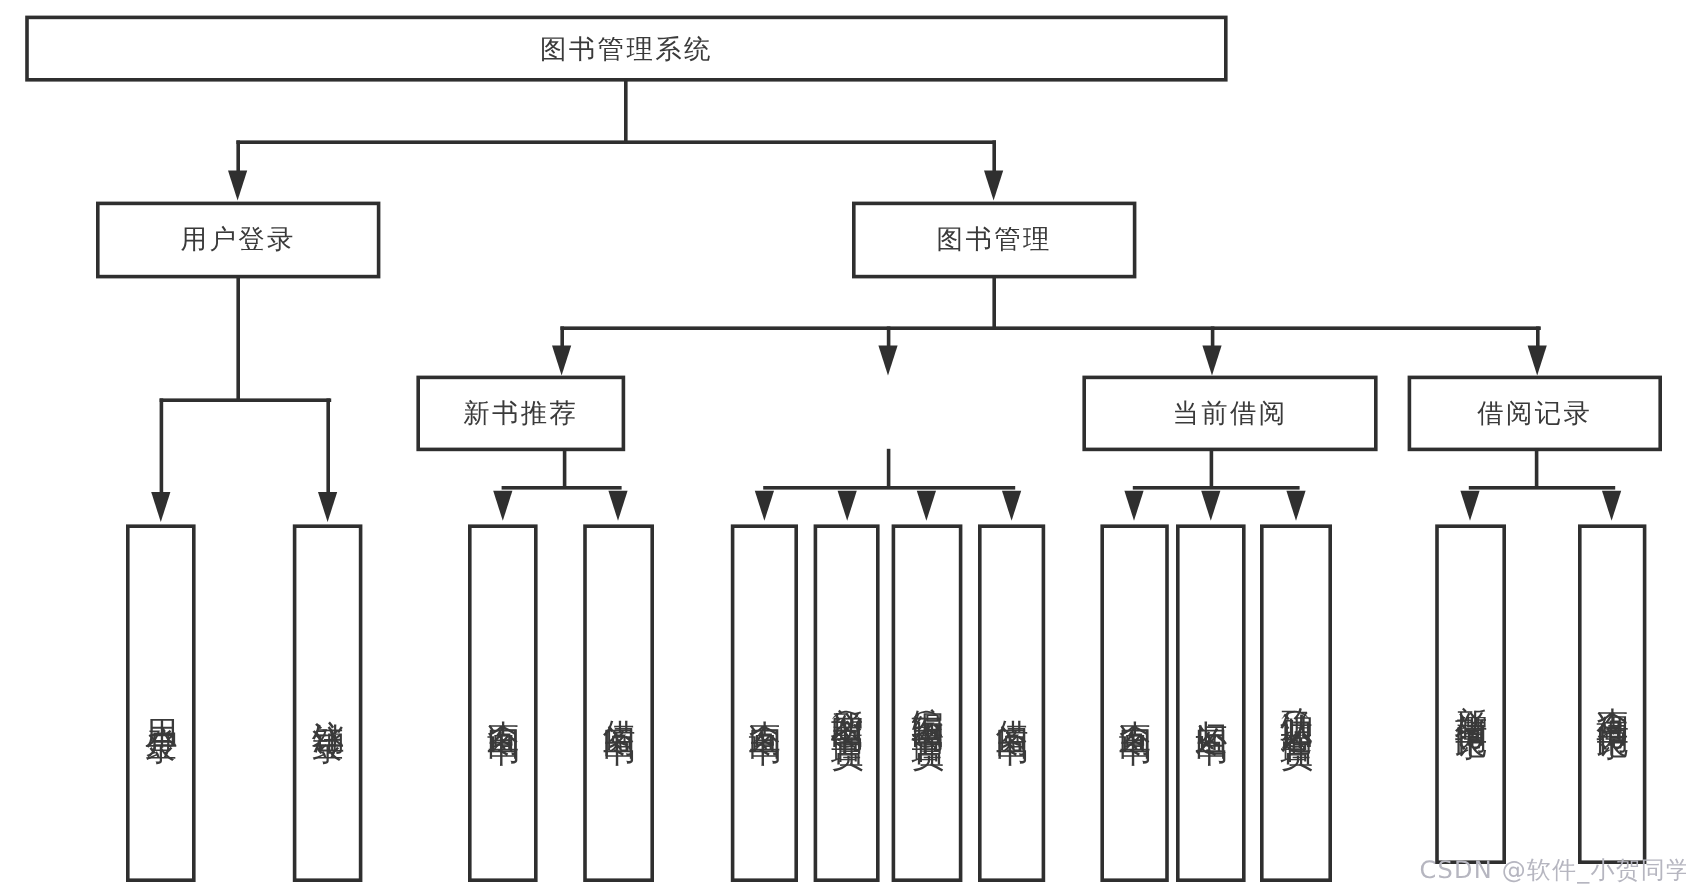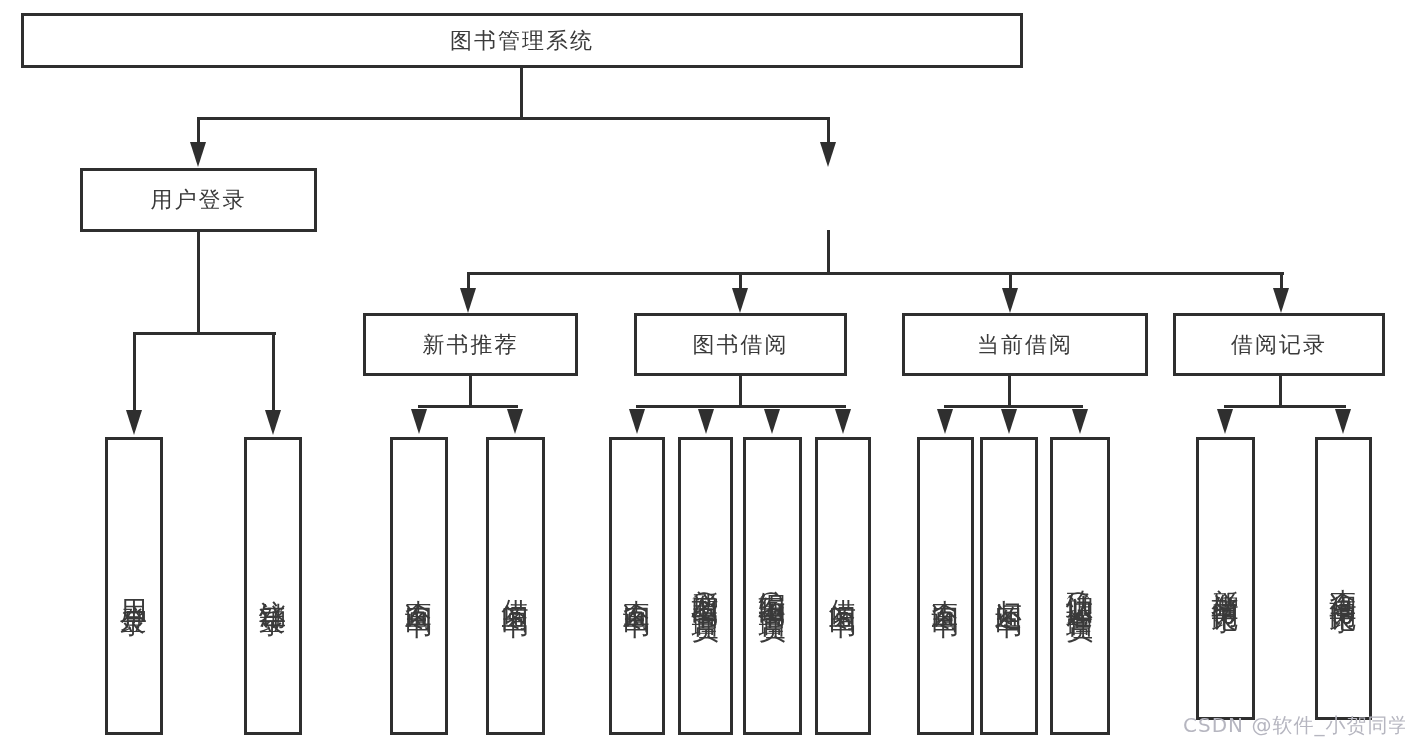--- a/index.html
+++ b/index.html
@@ -59,44 +59,44 @@
   <div class="vline" style="left:520px;top:66px;height:53px;"></div>
   <div class="hline" style="left:197px;top:117px;width:633px;"></div>
   <div class="vline" style="left:197px;top:117px;height:28px;"></div>
   <div class="vline" style="left:827px;top:117px;height:28px;"></div>
   <div class="arrow" style="left:190px;top:142px;"></div>
   <div class="arrow" style="left:820px;top:142px;"></div>
 
   <div class="box hbox" style="left:80px;top:168px;width:237px;height:64px;">
     <span>用户登录</span>
   </div>
+  <div class="box hbox" style="left:710px;top:168px;width:237px;height:64px;">
+    <span>图书管理</span>
+  </div>
 
   <div class="vline" style="left:197px;top:230px;height:104px;"></div>
   <div class="hline" style="left:133px;top:332px;width:143px;"></div>
   <div class="vline" style="left:133px;top:332px;height:80px;"></div>
   <div class="vline" style="left:272px;top:332px;height:80px;"></div>
   <div class="arrow" style="left:126px;top:410px;"></div>
   <div class="arrow" style="left:265px;top:410px;"></div>
 
   <div class="vline" style="left:827px;top:230px;height:45px;"></div>
   <div class="hline" style="left:467px;top:272px;width:817px;"></div>
   <div class="vline" style="left:467px;top:272px;height:18px;"></div>
   <div class="vline" style="left:739px;top:272px;height:18px;"></div>
   <div class="vline" style="left:1009px;top:272px;height:18px;"></div>
   <div class="vline" style="left:1280px;top:272px;height:18px;"></div>
   <div class="arrow" style="left:460px;top:288px;"></div>
   <div class="arrow" style="left:732px;top:288px;"></div>
   <div class="arrow" style="left:1002px;top:288px;"></div>
   <div class="arrow" style="left:1273px;top:288px;"></div>
 
-  <div class="box hbox" style="left:363px;top:313px;width:215px;height:63px;justify-content:center;">
+  <div class="box hbox" style="left:347px;top:313px;width:174px;height:63px;justify-content:center;">
     <span>新书推荐</span>
-  </div>
-  <div class="box hbox" style="left:634px;top:313px;width:213px;height:63px;">
-    <span>图书借阅</span>
   </div>
   <div class="box hbox" style="left:902px;top:313px;width:246px;height:63px;">
     <span>当前借阅</span>
   </div>
   <div class="box hbox" style="left:1173px;top:313px;width:212px;height:63px;">
     <span>借阅记录</span>
   </div>
 
   <div class="vline" style="left:469px;top:374px;height:33px;"></div>
   <div class="hline" style="left:418px;top:405px;width:100px;"></div>

